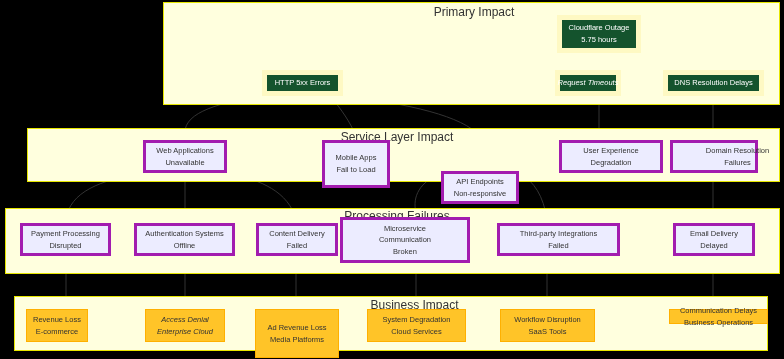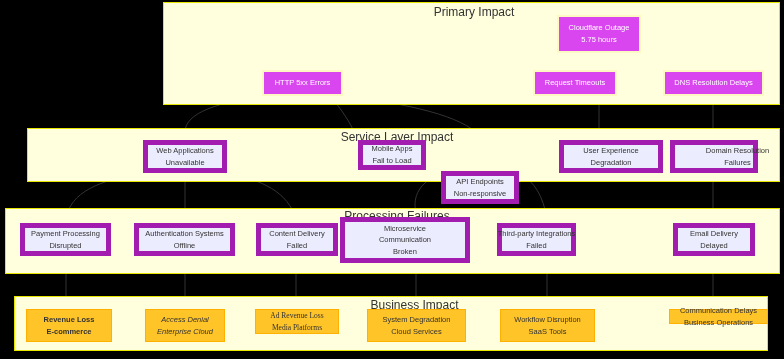--- a/index.html
+++ b/index.html
@@ -8,22 +8,22 @@
   svg#edges{position:absolute;left:0;top:0;width:784px;height:359px;pointer-events:none;}
 
   .lane{position:absolute;background:#ffffde;border:1px solid #e6e600;box-sizing:border-box;}
   .lane-label{position:absolute;font-size:12px;color:#333;white-space:nowrap;transform:translateX(-50%);}
 
   .node{position:absolute;box-sizing:border-box;display:flex;flex-direction:column;
         align-items:center;justify-content:center;text-align:center;
         font-size:7.5px;line-height:1.55;white-space:nowrap;}
   .node .ln{display:block;}
 
-  .n-red{background:#d946ef;border:2px solid #fef9c3;color:#ffffff;}
-  .n-lav{background:#ececff;border:5px solid #a21caf;color:#333333;text-align:right;}
+  .n-red{background:#14532d;border:5px solid #fef9c3;color:#ffffff;}
+  .n-lav{background:#ececff;border:3px solid #a21caf;color:#333333;text-align:right;}
   .n-amb{background:#ffc428;border:1px solid #ffb000;color:#333333;}
 </style>
 </head>
 <body>
 
 <div id="stage">
 
   <svg id="edges" viewBox="0 0 784 359">
     <defs>
       <marker id="arrow" viewBox="0 0 10 10" refX="9" refY="5" markerWidth="5" markerHeight="5" orient="auto-start-reverse">
@@ -65,31 +65,31 @@
       <div class="lane-label" style="left: 397px; top: 298px; padding-left: 35px;">Business Impact</div>
     </div>
   <div id="node-layer">
       <div class="node n-red" style="left: 557px; top: 15px; width: 84px; height: 38px;">
         <span class="ln">Cloudflare Outage</span>
         <span class="ln">5.75 hours</span>
       </div>
       <div class="node n-red" style="left: 262px; top: 70px; width: 81px; height: 26px;">
         <span class="ln">HTTP 5xx Errors</span>
       </div>
-      <div class="node n-red" style="left: 533px; top: 70px; width: 84px; height: 26px;">
+      <div class="node n-red" style="left: 555px; top: 70px; width: 66px; height: 26px; font-style: italic;">
         <span class="ln">Request Timeouts</span>
       </div>
       <div class="node n-red" style="left: 663px; top: 70px; width: 101px; height: 26px; text-align: right;">
         <span class="ln">DNS Resolution Delays</span>
       </div>
       <div class="node n-lav" style="left: 143px; top: 140px; width: 84px; height: 33px;">
         <span class="ln">Web Applications</span>
         <span class="ln">Unavailable</span>
       </div>
-      <div class="node n-lav" style="left: 322px; top: 140px; width: 68px; height: 30px; margin-left: 36px;">
+      <div class="node n-lav" style="left: 322px; top: 140px; width: 68px; height: 48px;">
         <span class="ln">Mobile Apps</span>
         <span class="ln">Fail to Load</span>
       </div>
       <div class="node n-lav" style="left: 441px; top: 140px; width: 78px; height: 33px; margin-top: 31px;">
         <span class="ln">API Endpoints</span>
         <span class="ln">Non-responsive</span>
       </div>
       <div class="node n-lav" style="left: 559px; top: 140px; width: 104px; height: 33px;">
         <span class="ln">User Experience</span>
         <span class="ln">Degradation</span>
@@ -108,37 +108,37 @@
       </div>
       <div class="node n-lav" style="left: 256px; top: 223px; width: 82px; height: 33px;">
         <span class="ln">Content Delivery</span>
         <span class="ln">Failed</span>
       </div>
       <div class="node n-lav" style="left: 340px; top: 217px; width: 130px; height: 46px;">
         <span class="ln">Microservice</span>
         <span class="ln">Communication</span>
         <span class="ln">Broken</span>
       </div>
-      <div class="node n-lav" style="left: 497px; top: 223px; width: 79px; height: 33px;">
+      <div class="node n-lav" style="left: 497px; top: 223px; width: 123px; height: 33px;">
         <span class="ln">Third-party Integrations</span>
         <span class="ln">Failed</span>
       </div>
       <div class="node n-lav" style="left: 673px; top: 223px; width: 82px; height: 33px;">
         <span class="ln">Email Delivery</span>
         <span class="ln">Delayed</span>
       </div>
-      <div class="node n-amb" style="left: 26px; top: 309px; width: 86px; height: 33px; font-weight: bold;">
+      <div class="node n-amb" style="left: 26px; top: 309px; width: 62px; height: 33px;">
         <span class="ln">Revenue Loss</span>
         <span class="ln">E-commerce</span>
       </div>
       <div class="node n-amb" style="left: 145px; top: 309px; width: 80px; height: 33px; font-style: italic;">
         <span class="ln">Access Denial</span>
         <span class="ln">Enterprise Cloud</span>
       </div>
-      <div class="node n-amb" style="left: 255px; top: 309px; width: 84px; height: 25px; font-family: Liberation Serif, serif;">
+      <div class="node n-amb" style="left: 255px; top: 309px; width: 84px; height: 49px;">
         <span class="ln">Ad Revenue Loss</span>
         <span class="ln">Media Platforms</span>
       </div>
       <div class="node n-amb" style="left: 367px; top: 309px; width: 99px; height: 33px;">
         <span class="ln">System Degradation</span>
         <span class="ln">Cloud Services</span>
       </div>
       <div class="node n-amb" style="left: 500px; top: 309px; width: 95px; height: 33px;">
         <span class="ln">Workflow Disruption</span>
         <span class="ln">SaaS Tools</span>

